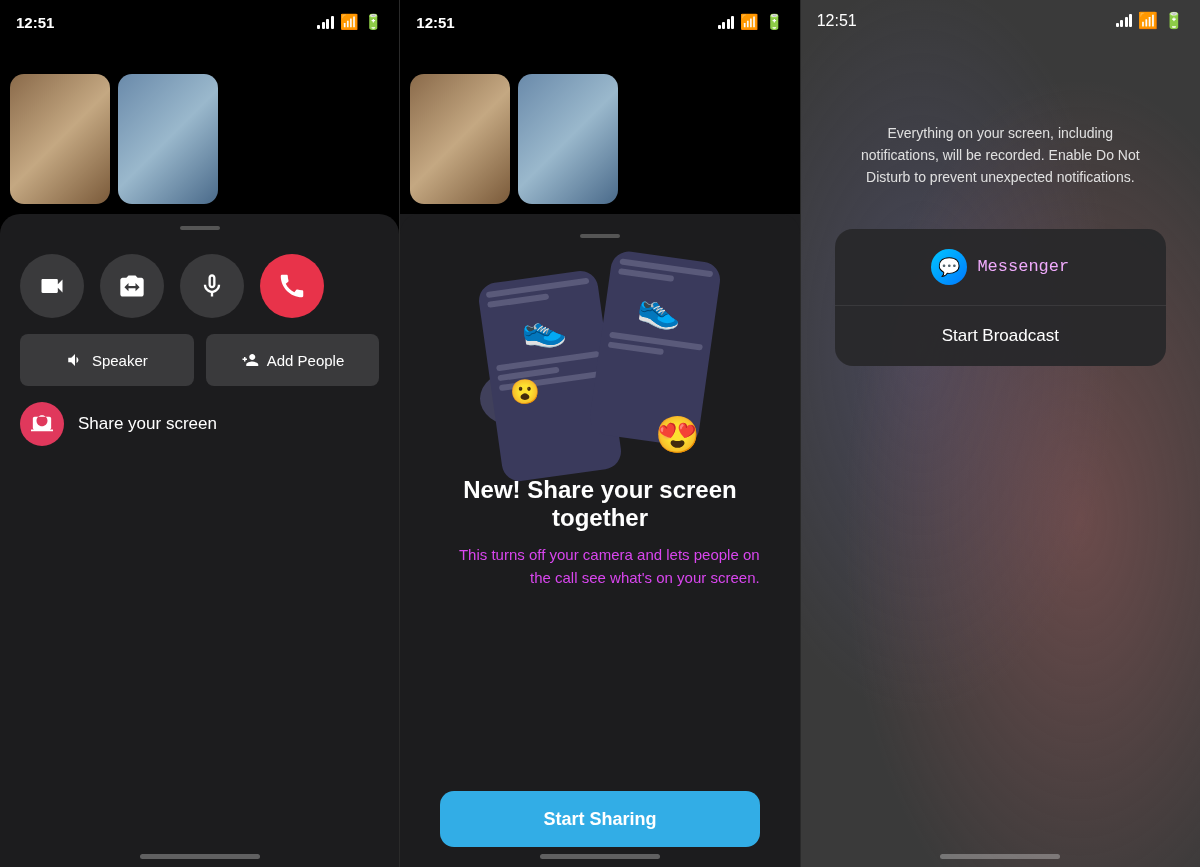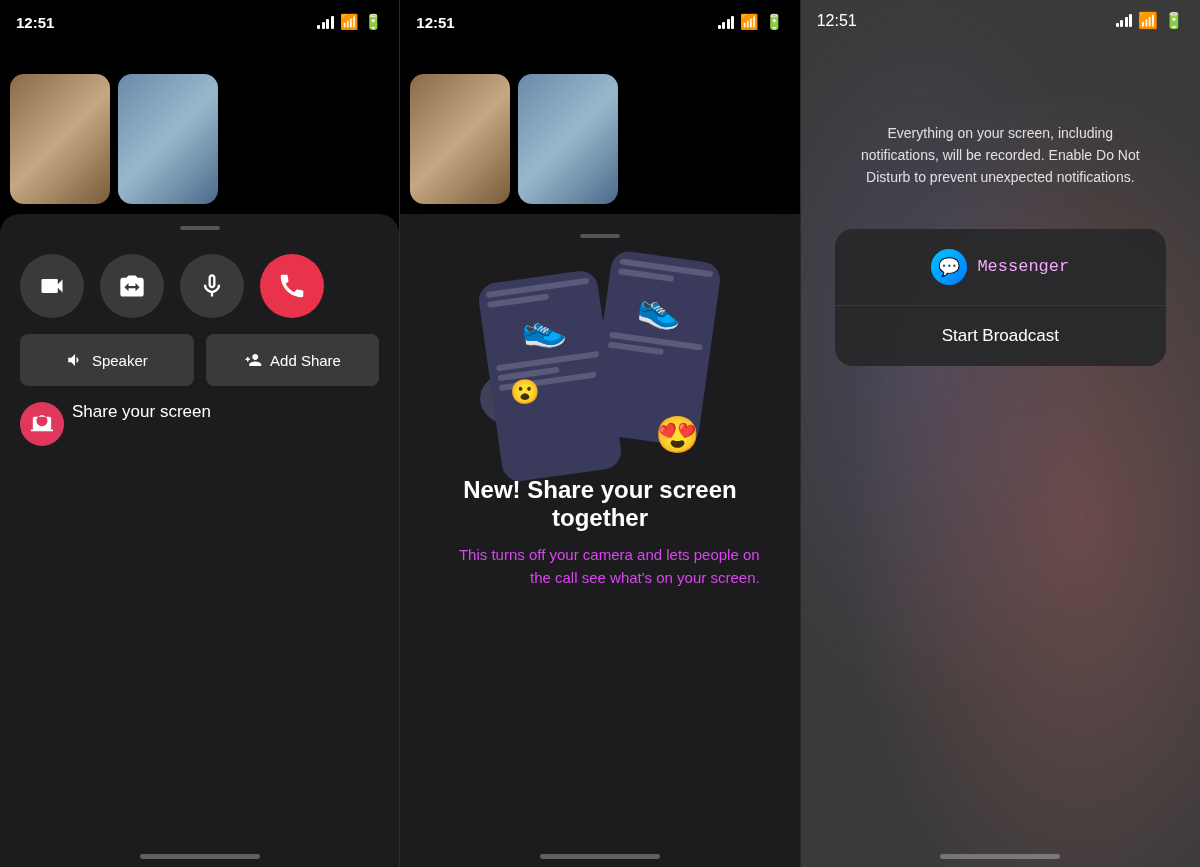--- a/index.html
+++ b/index.html
@@ -121,22 +121,22 @@
       display: flex;
       align-items: center;
       justify-content: center;
       gap: 8px;
       cursor: pointer;
     }
     .action-btn svg { width: 18px; height: 18px; fill: #fff; }
 
     .share-screen-row {
       display: flex;
-      align-items: flex-start;
-      gap: 8px;
+      align-items: center;
+      gap: 14px;
       cursor: pointer;
     }
     .share-icon-circle {
       width: 44px;
       height: 44px;
       border-radius: 50%;
       background: #e0385c;
       display: flex;
       align-items: center;
       justify-content: center;
@@ -433,21 +433,21 @@
       <button class="action-btn">
         <svg viewBox="0 0 24 24">
           <path d="M3 9v6h4l5 5V4L7 9H3zm13.5 3c0-1.77-1.02-3.29-2.5-4.03v8.05c1.48-.73 2.5-2.25 2.5-4.02z"></path>
         </svg>
         <span>Speaker</span>
       </button>
       <button class="action-btn">
         <svg viewBox="0 0 24 24">
           <path d="M15 12c2.21 0 4-1.79 4-4s-1.79-4-4-4-4 1.79-4 4 1.79 4 4 4zm-9-2V8H4v2H2v2h2v2h2v-2h2v-2H6zm9 4c-2.67 0-8 1.34-8 4v2h16v-2c0-2.66-5.33-4-8-4z"></path>
         </svg>
-        <span>Add Share</span>
+        <span>Add People</span>
       </button>
     </div>
 
     <div class="share-screen-row">
       <div class="share-icon-circle">
         <svg viewBox="0 0 24 24">
           <path d="M20 18c1.1 0 1.99-.9 1.99-2L22 6c0-1.1-.9-2-2-2H4c-1.1 0-2 .9-2 2v10c0 1.1.9 2 2 2H0v2h24v-2h-4zm-8-3.5c-3.31 0-6-2.69-6-6s2.69-6 6-6 6 2.69 6 6-2.69 6-6 6z"></path>
         </svg>
       </div>
       <span class="share-screen-label">Share your screen</span>
@@ -509,20 +509,21 @@
           <div class="illus-line short"></div>
         </div>
       </div>
       <span class="emoji-face">😍</span>
       <span class="emoji-shirt">😮</span>
     </div>
 
     <h2 class="share-title">New! Share your screen together</h2>
     <p class="share-desc">This turns off your camera and lets people on the call see what's on your screen.</p>
 
+    <button class="start-sharing-btn">Start Sharing</button>
   </div>
 
   <div class="home-indicator"></div>
 </div>
 
 <div class="panel-divider"></div>
 
 <div class="phone-panel panel-broadcast">
   <div class="broadcast-bg"></div>
 

